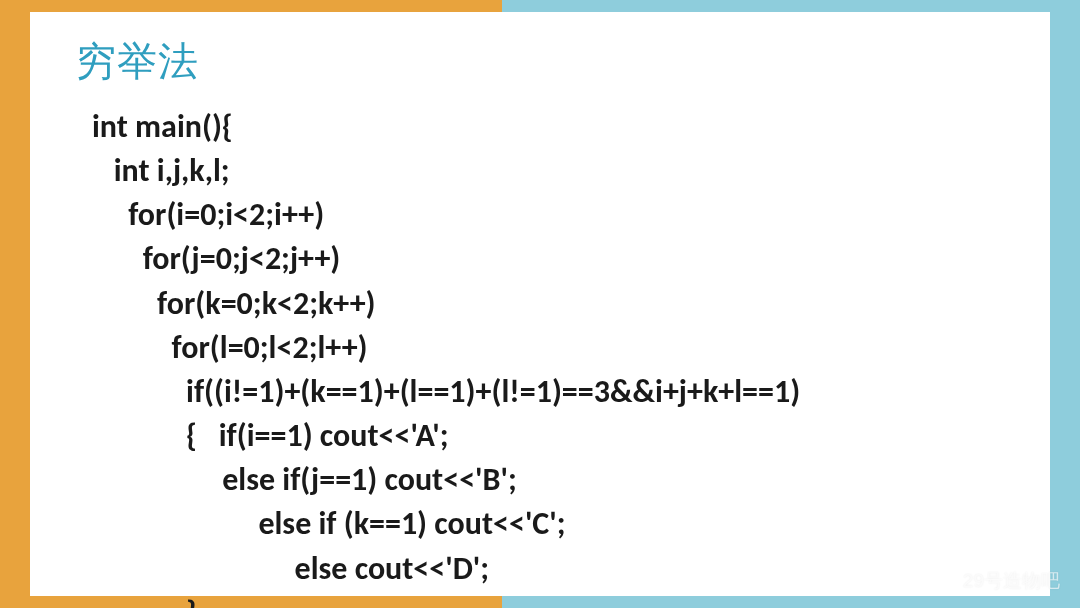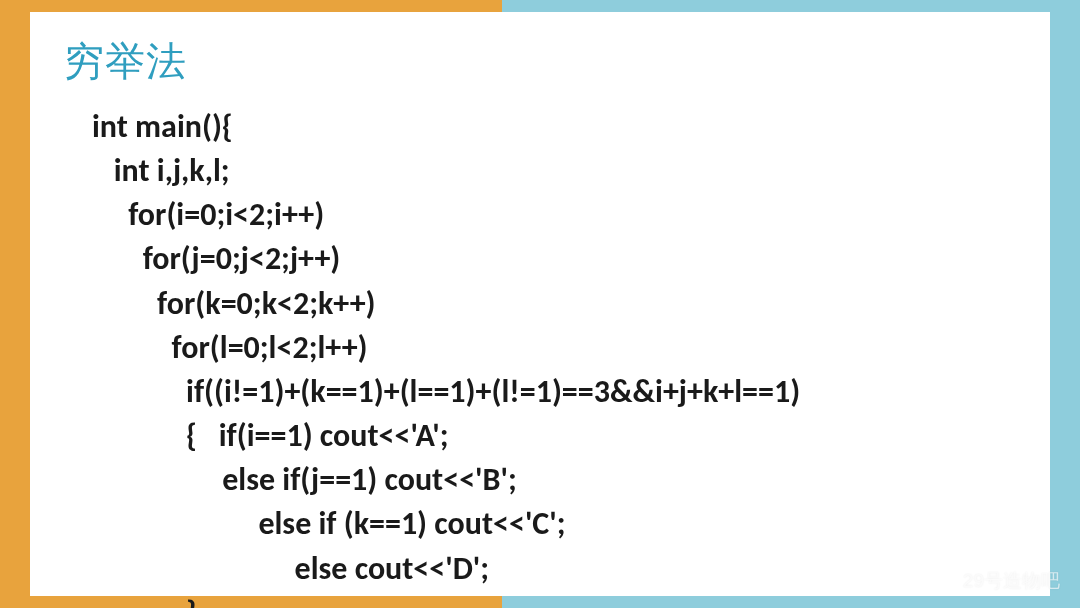--- a/index.html
+++ b/index.html
@@ -25,21 +25,21 @@
     position: absolute;
     left: 30px; top: 12px;
     width: 1020px; height: 584px;
     background: #ffffff;
     padding: 22px 34px 22px 34px;
   }
   .title {
     color: #2F9EBF;
     font-size: 40px;
     font-weight: 400;
-    margin-left: 0;
+    margin-left: 12px;
     margin-bottom: 16px;
     letter-spacing: 1px;
   }
   .code {
     font-family: "Calibri", "Helvetica Neue", Arial, sans-serif;
     font-size: 32px;
     font-weight: 700;
     color: #1a1a1a;
     line-height: 1.38;
     white-space: pre;

